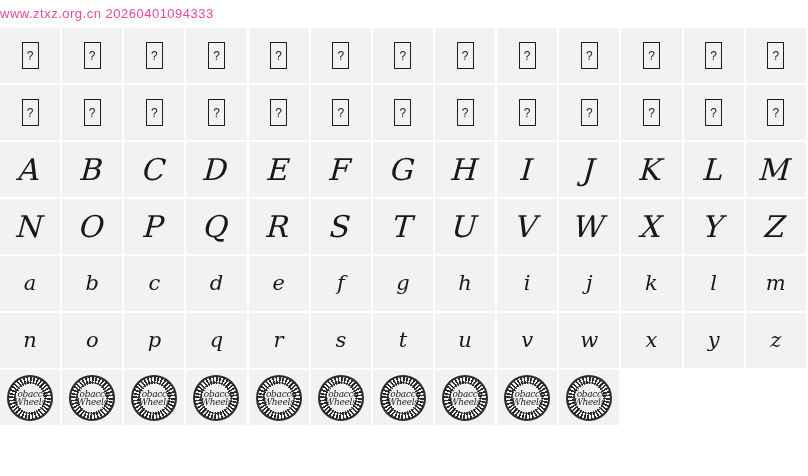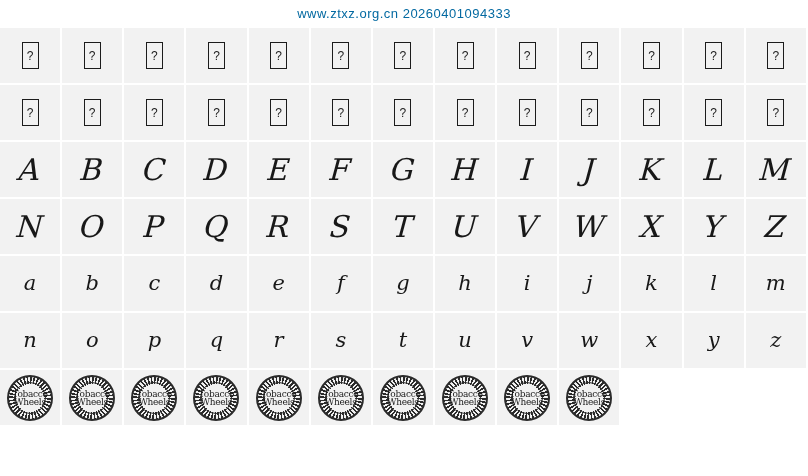--- a/index.html
+++ b/index.html
@@ -10,22 +10,22 @@
   body {
     width: 808px;
     height: 476px;
     font-family: "Liberation Sans", sans-serif;
     overflow: hidden;
   }
   #watermark {
     width: 808px;
     height: 28px;
     line-height: 28px;
-    text-align: center;
-    color: #0369a1;
+    text-align: left;
+    color: #ec4899;
     font-size: 13px;
     letter-spacing: 0.5px;
     font-family: "Liberation Sans", sans-serif;
     user-select: none;
   }
   #glyph-grid {
     width: 808px;
     display: grid;
     grid-template-columns: repeat(13, 62.15px);
     grid-auto-rows: 57px;
@@ -94,20 +94,21 @@
     content: "";
     position: absolute;
     left: 5px; top: 5px; right: 5px; bottom: 5px;
     border-radius: 50%;
     border: 1px solid #2b2b2b;
   }
   .logo-text {
     position: relative;
     z-index: 2;
     font-family: "DejaVu Serif", serif;
+    font-style: italic;
     font-size: 9px;
     color: #1a1a1a;
     text-align: center;
     line-height: 8px;
     letter-spacing: -0.3px;
   }
 </style>
 </head>
 <body>
 

